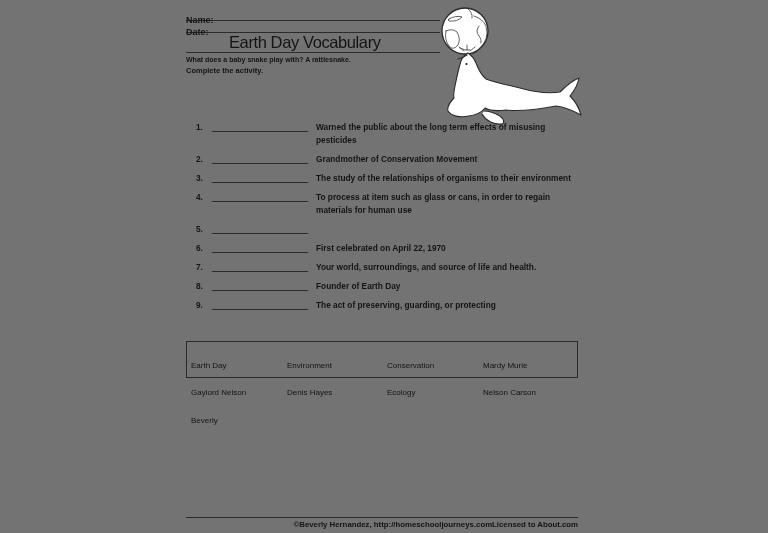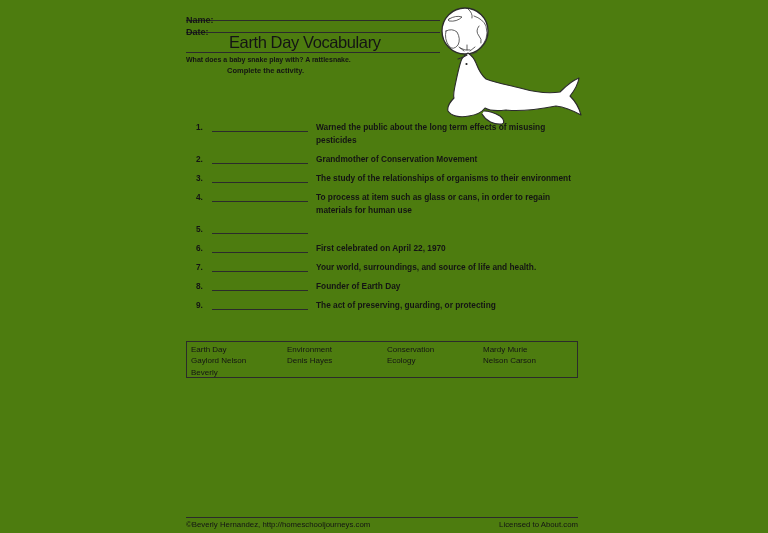--- a/index.html
+++ b/index.html
@@ -1,56 +1,56 @@
 <!DOCTYPE html>
 <html><head>
 <meta charset="utf-8">
 <style>
   * { margin:0; padding:0; box-sizing:border-box; }
   html,body { width:768px; height:533px; background:#fff; overflow:hidden;
               font-family:"Liberation Sans", sans-serif; color:#141414; }
-  .page { position:relative; width:768px; height:533px; background:#4d7c0f; }
+  .page { position:relative; width:768px; height:533px; background:#737373; }
   .sheet { position:absolute; left:186px; top:0; width:392px; height:533px; }
 
   
   .field-row { position:absolute; left:0; width:254px; border-bottom:1.5px solid #2b2b2b; }
   .name-row { top:9px; height:12px; }
   .date-row { top:21px; height:12px; }
   .field-label { font-size:9px; font-weight:bold; letter-spacing:0; }
   .title-row { position:absolute; top:33px; left:0; width:254px; height:20px;
                border-bottom:1.5px solid #2b2b2b; }
   .page-title { font-size:16.5px; font-weight:400; letter-spacing:-0.4px; line-height:19px;margin-left:43px; }
   .joke { position:absolute; top:56px; left:0; font-size:7px; font-weight:bold; }
-  .instruction { position:absolute; top:66px; left:0; font-size:7.5px; font-weight:bold;margin-left:41px; }
+  .instruction { position:absolute; top:66px; left:0; font-size:7.5px; font-weight:bold; }
 
   
   .illustration { position:absolute; left:438px; top:4px; width:150px; height:122px; }
   .illustration svg { width:100%; height:100%; }
 
   
   .vocab-list { position:absolute; top:121px; left:0; width:392px; }
   .vocab-row { display:flex; align-items:flex-start; margin-bottom:6px;
                font-size:8.3px; font-weight:bold; line-height:13px; }
   .vocab-num { width:16px; flex:0 0 16px; padding-left:10px; }
   .vocab-blank { flex:0 0 96px; height:11px; border-bottom:1px solid #2b2b2b;
                  margin-left:10px; margin-right:8px; }
   .vocab-def { flex:1; }
 
   
   .word-bank { position:absolute; top:341px; left:0; width:392px; height:37px;
                border:1px solid #2b2b2b; padding:2px 0 0 4px;
                display:grid; grid-template-columns:96px 100px 96px 1fr; }
   .word-bank .col { display:flex; flex-direction:column; }
-  .word-bank span { font-size:8px; font-weight:400; line-height:11.4px; white-space:nowrap; }
+  .word-bank span { font-size:8px; font-weight:400; line-height:11.4px; white-space:nowrap;margin-top:16px; }
 
   
   .footer { position:absolute; top:517px; left:0; width:392px;
             border-top:1.5px solid #2b2b2b; padding-top:2px;
-            display:flex; justify-content:space-between;
-            font-size:7.8px; font-weight:400; }
+            display:flex; justify-content:flex-end;
+            font-size:7.8px; font-weight:700; }
 </style>
 </head>
 <body>
 
 <div class="page">
   <div class="sheet">
 
     <div class="field-row name-row">
       <span class="field-label">Name:</span>
     </div>

